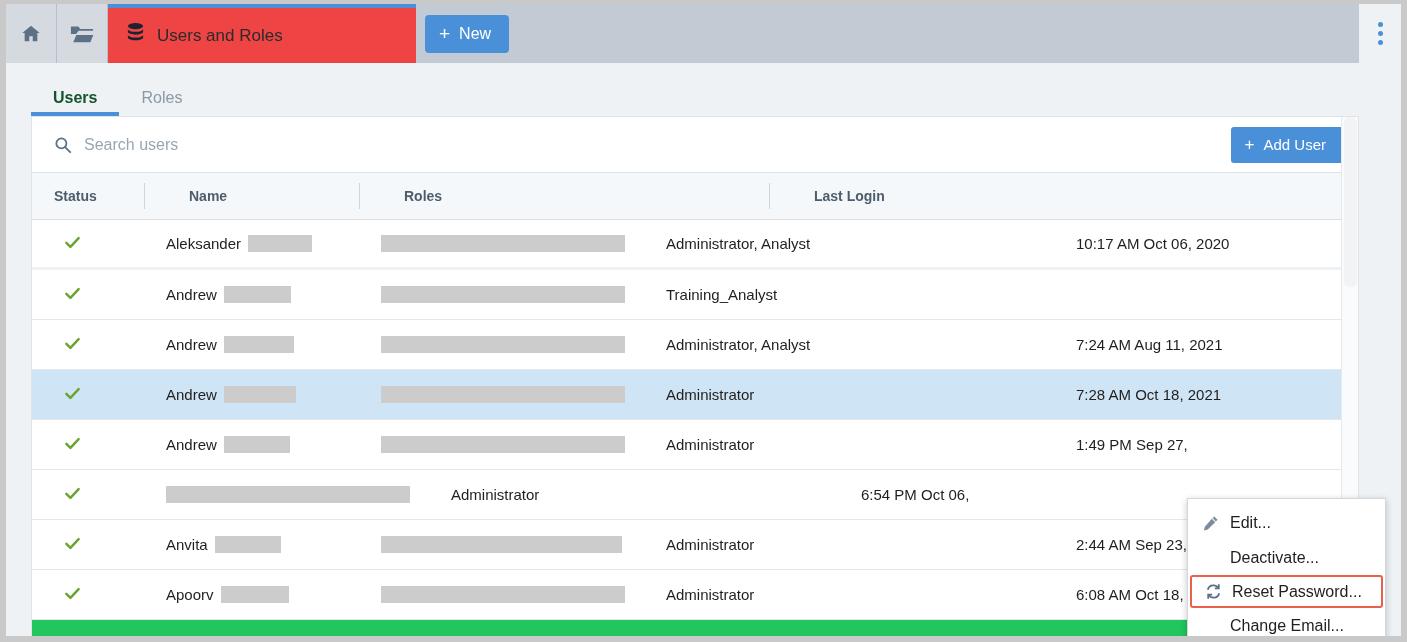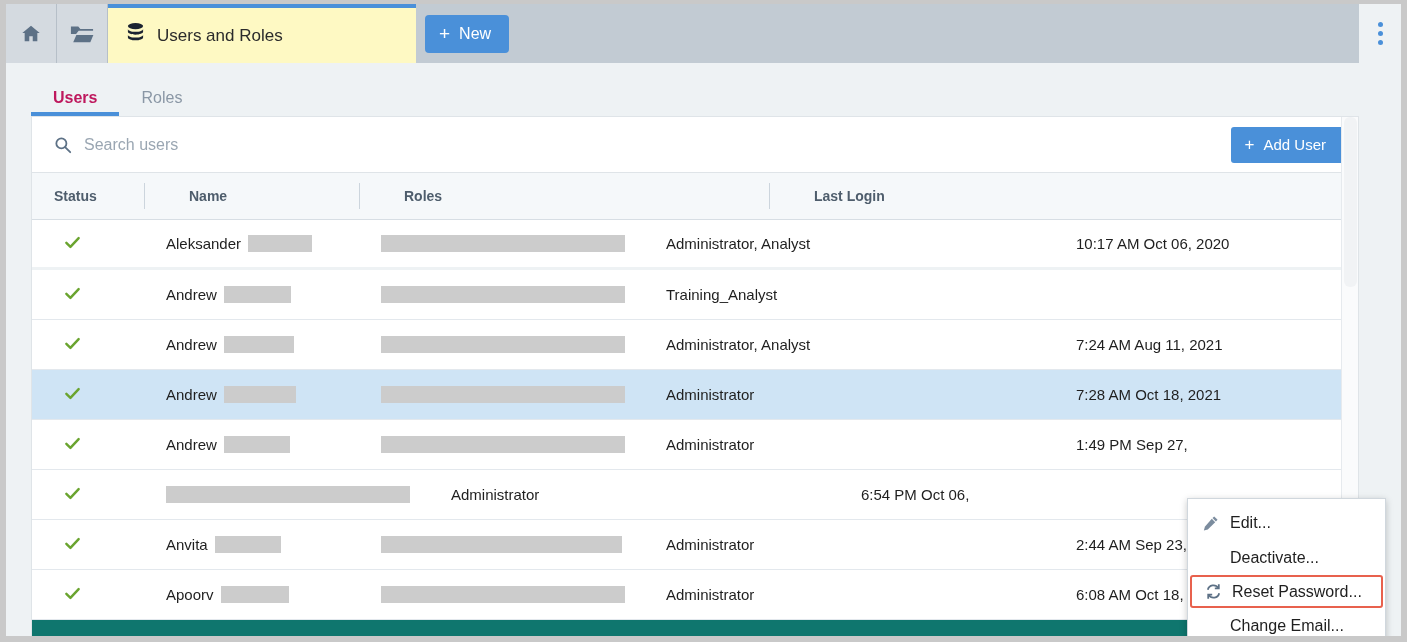--- a/index.html
+++ b/index.html
@@ -39,21 +39,21 @@
     align-items: center;
     justify-content: center;
     cursor: pointer;
   }
   .iconbtn svg { display: block; }
 
   .maintab {
     position: relative;
     width: 308px;
     margin-left: 0;
-    background: #fef9c3;
+    background: #ef4444;
     border-top: 4px solid #4a90d9;
     display: flex;
     align-items: center;
     padding: 0 16px 0 18px;
     gap: 12px;
     cursor: pointer;
   }
   .maintab-title {
     font-size: 17px;
     color: #2b2b2b;
@@ -116,36 +116,36 @@
     gap: 0px;
   }
   .subtab {
     position: relative;
     font-size: 16px;
     padding: 0 22px 10px 22px;
     color: #8a97a5;
     cursor: pointer;
     line-height: 1;
   }
-  .subtab.active { color: #be185d; font-weight: bold; }
+  .subtab.active { color: #14532d; font-weight: bold; }
   .subtab.active::after {
     content: "";
     position: absolute;
     left: 0; right: 0; bottom: 0;
     height: 4px;
     background: #4a90d9;
   }
 
   .panel {
     position: absolute;
     left: 25px;
     right: 42px;
     top: 53px;
     bottom: 0;
-    background: #0f766e;
+    background: #22c55e;
     border: 1px solid #dfe4e8;
     border-bottom: none;
     overflow: hidden;
   }
 
   
   .searchrow {
     height: 56px;
     display: flex;
     align-items: center;

